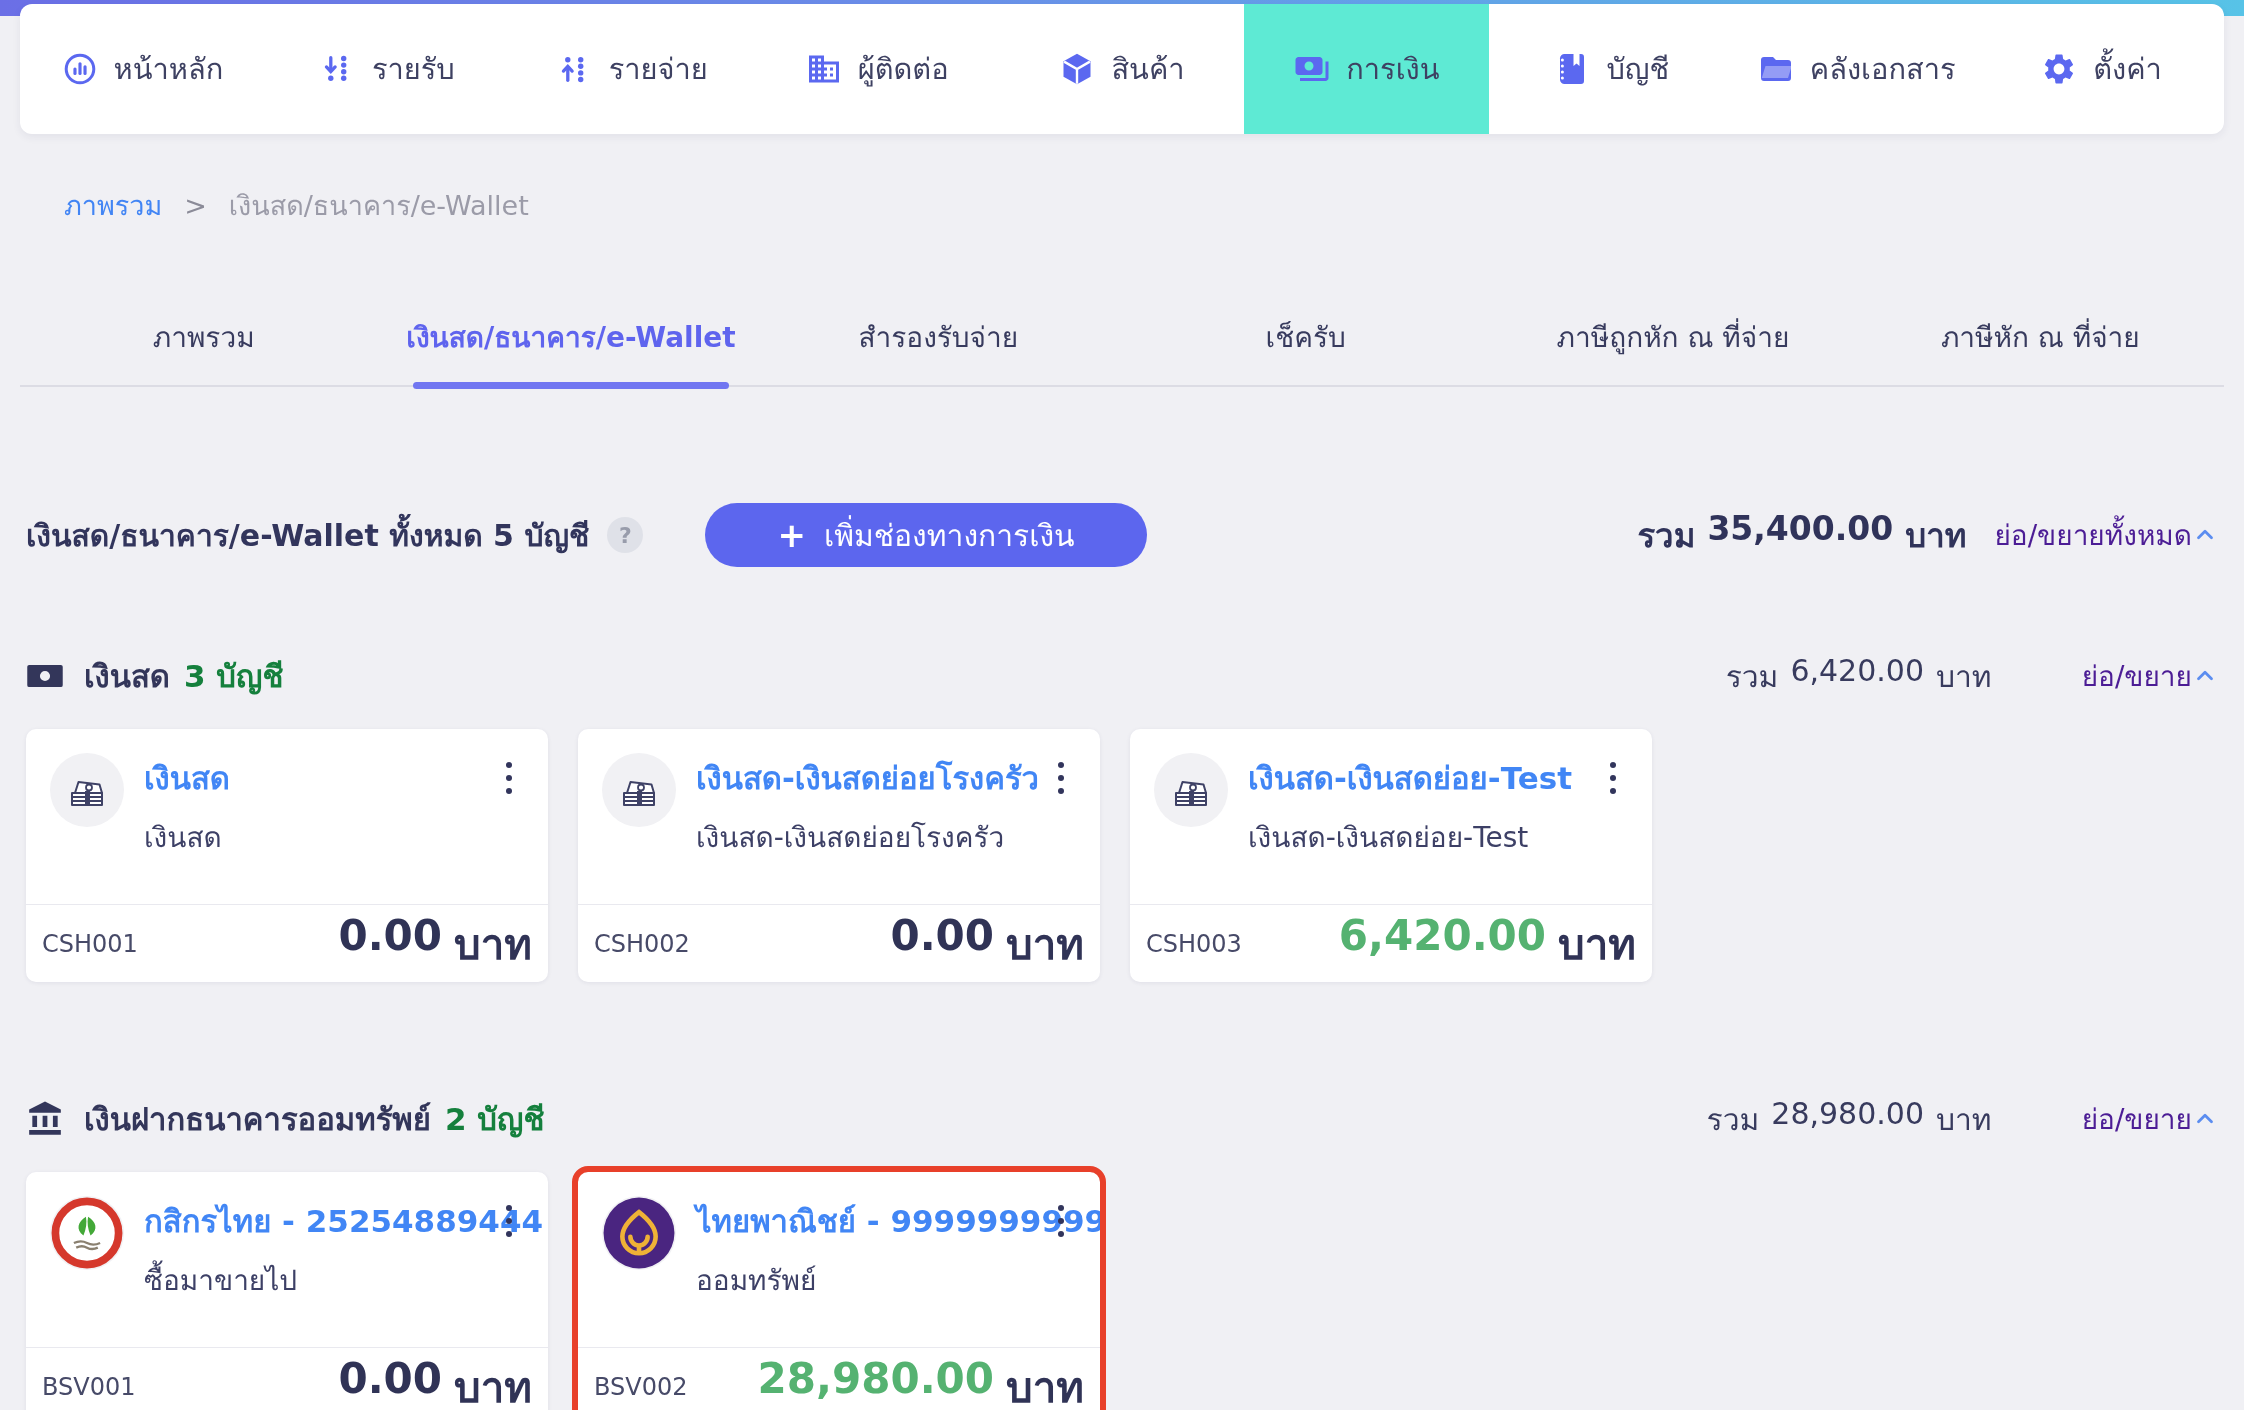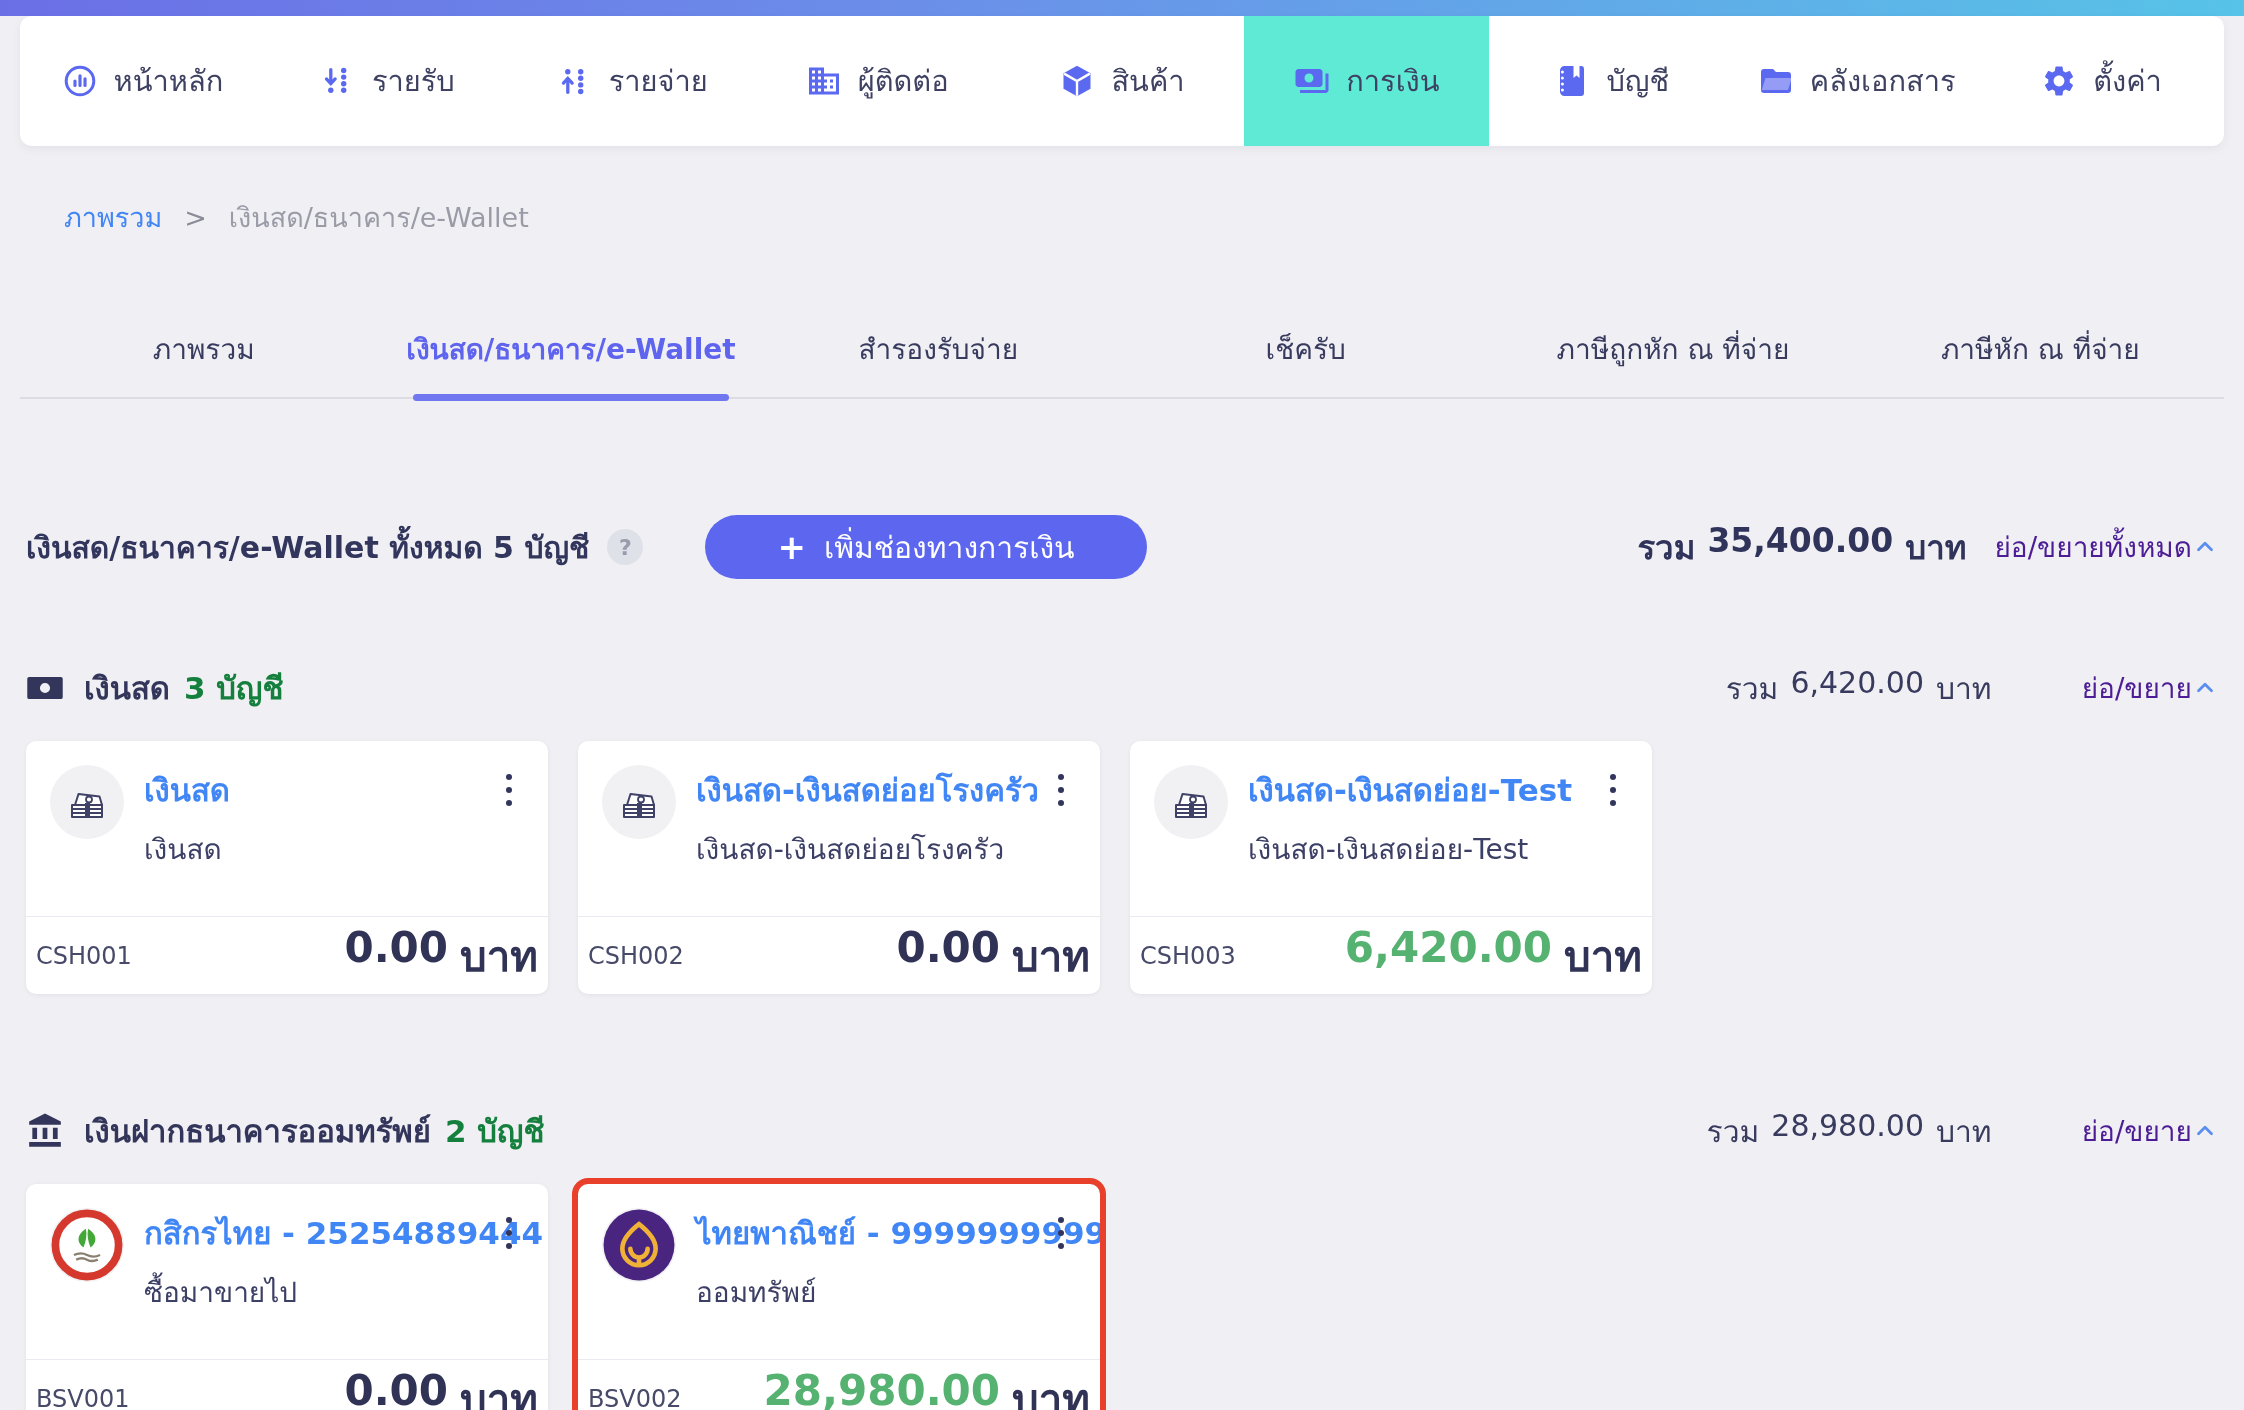--- a/index.html
+++ b/index.html
@@ -2,21 +2,21 @@
 <html><head>
 <meta charset="utf-8">
 <style>
   * { margin:0; padding:0; box-sizing:border-box; }
   html,body { width:2244px; height:1410px; overflow:hidden;
     background:#f0f0f4; font-family:"DejaVu Sans","Liberation Sans",sans-serif; color:#33365a; }
 
   
   .top-gradient { position:absolute; top:0; left:0; width:2244px; height:16px;
     background:linear-gradient(90deg,#6b6fe6 0%,#6b8ee9 40%,#57c3e7 100%); }
-  .navbar { position:relative; margin:16px 20px 0; height:130px; background:#fff;
+  .navbar { position:relative; margin:4px 20px 0; height:130px; background:#fff;
     border-radius:12px; box-shadow:0 3px 8px rgba(40,40,90,.07);
     display:flex; align-items:stretch; overflow:hidden;font-family:Liberation Serif, serif; }
   .nav-item { flex:1; display:flex; align-items:center; justify-content:center; gap:16px;
     cursor:pointer; }
   .nav-item.active { background:#5eead4;align-items:center; }
   .nav-icon { width:36px; height:36px; color:#5b68f0; flex:0 0 auto; }
   .nav-icon svg { width:36px; height:36px; display:block; }
   .nav-label { font-size:29px; color:#3e4162; white-space:nowrap; }
 
   
@@ -72,21 +72,21 @@
     display:flex; align-items:center; justify-content:center; overflow:hidden; }
   .avatar svg { width:74px; height:74px; display:block; }
   .avatar.plain svg { width:48px; height:48px; }
   .card-texts { margin-left:20px; min-width:0; }
   .card-title { font-size:31px; font-weight:bold; color:#4186f5; cursor:pointer;
     white-space:nowrap; }
   .card-subtitle { margin-top:12px; font-size:28px; color:#3d4066; white-space:nowrap; }
   .kebab { margin-left:auto; padding:6px 8px; cursor:pointer; align-self:flex-start; }
   .kebab svg { width:14px; height:40px; display:block; }
   .card-footer { height:78px; border-top:1px solid #e9e9ef; display:flex; align-items:center;
-    justify-content:space-between; padding:0 10px; }
+    justify-content:space-between; padding:0 16px; }
   .acct-code { font-size:24px; color:#474a68; }
   .acct-amount { font-size:42px; font-weight:bold; color:#303356; display:flex; gap:12px; }
   .acct-amount .val.green { color:#55b271; }
 </style>
 </head>
 <body>
 
 <div class="top-gradient"></div>
 
 <div class="navbar">

